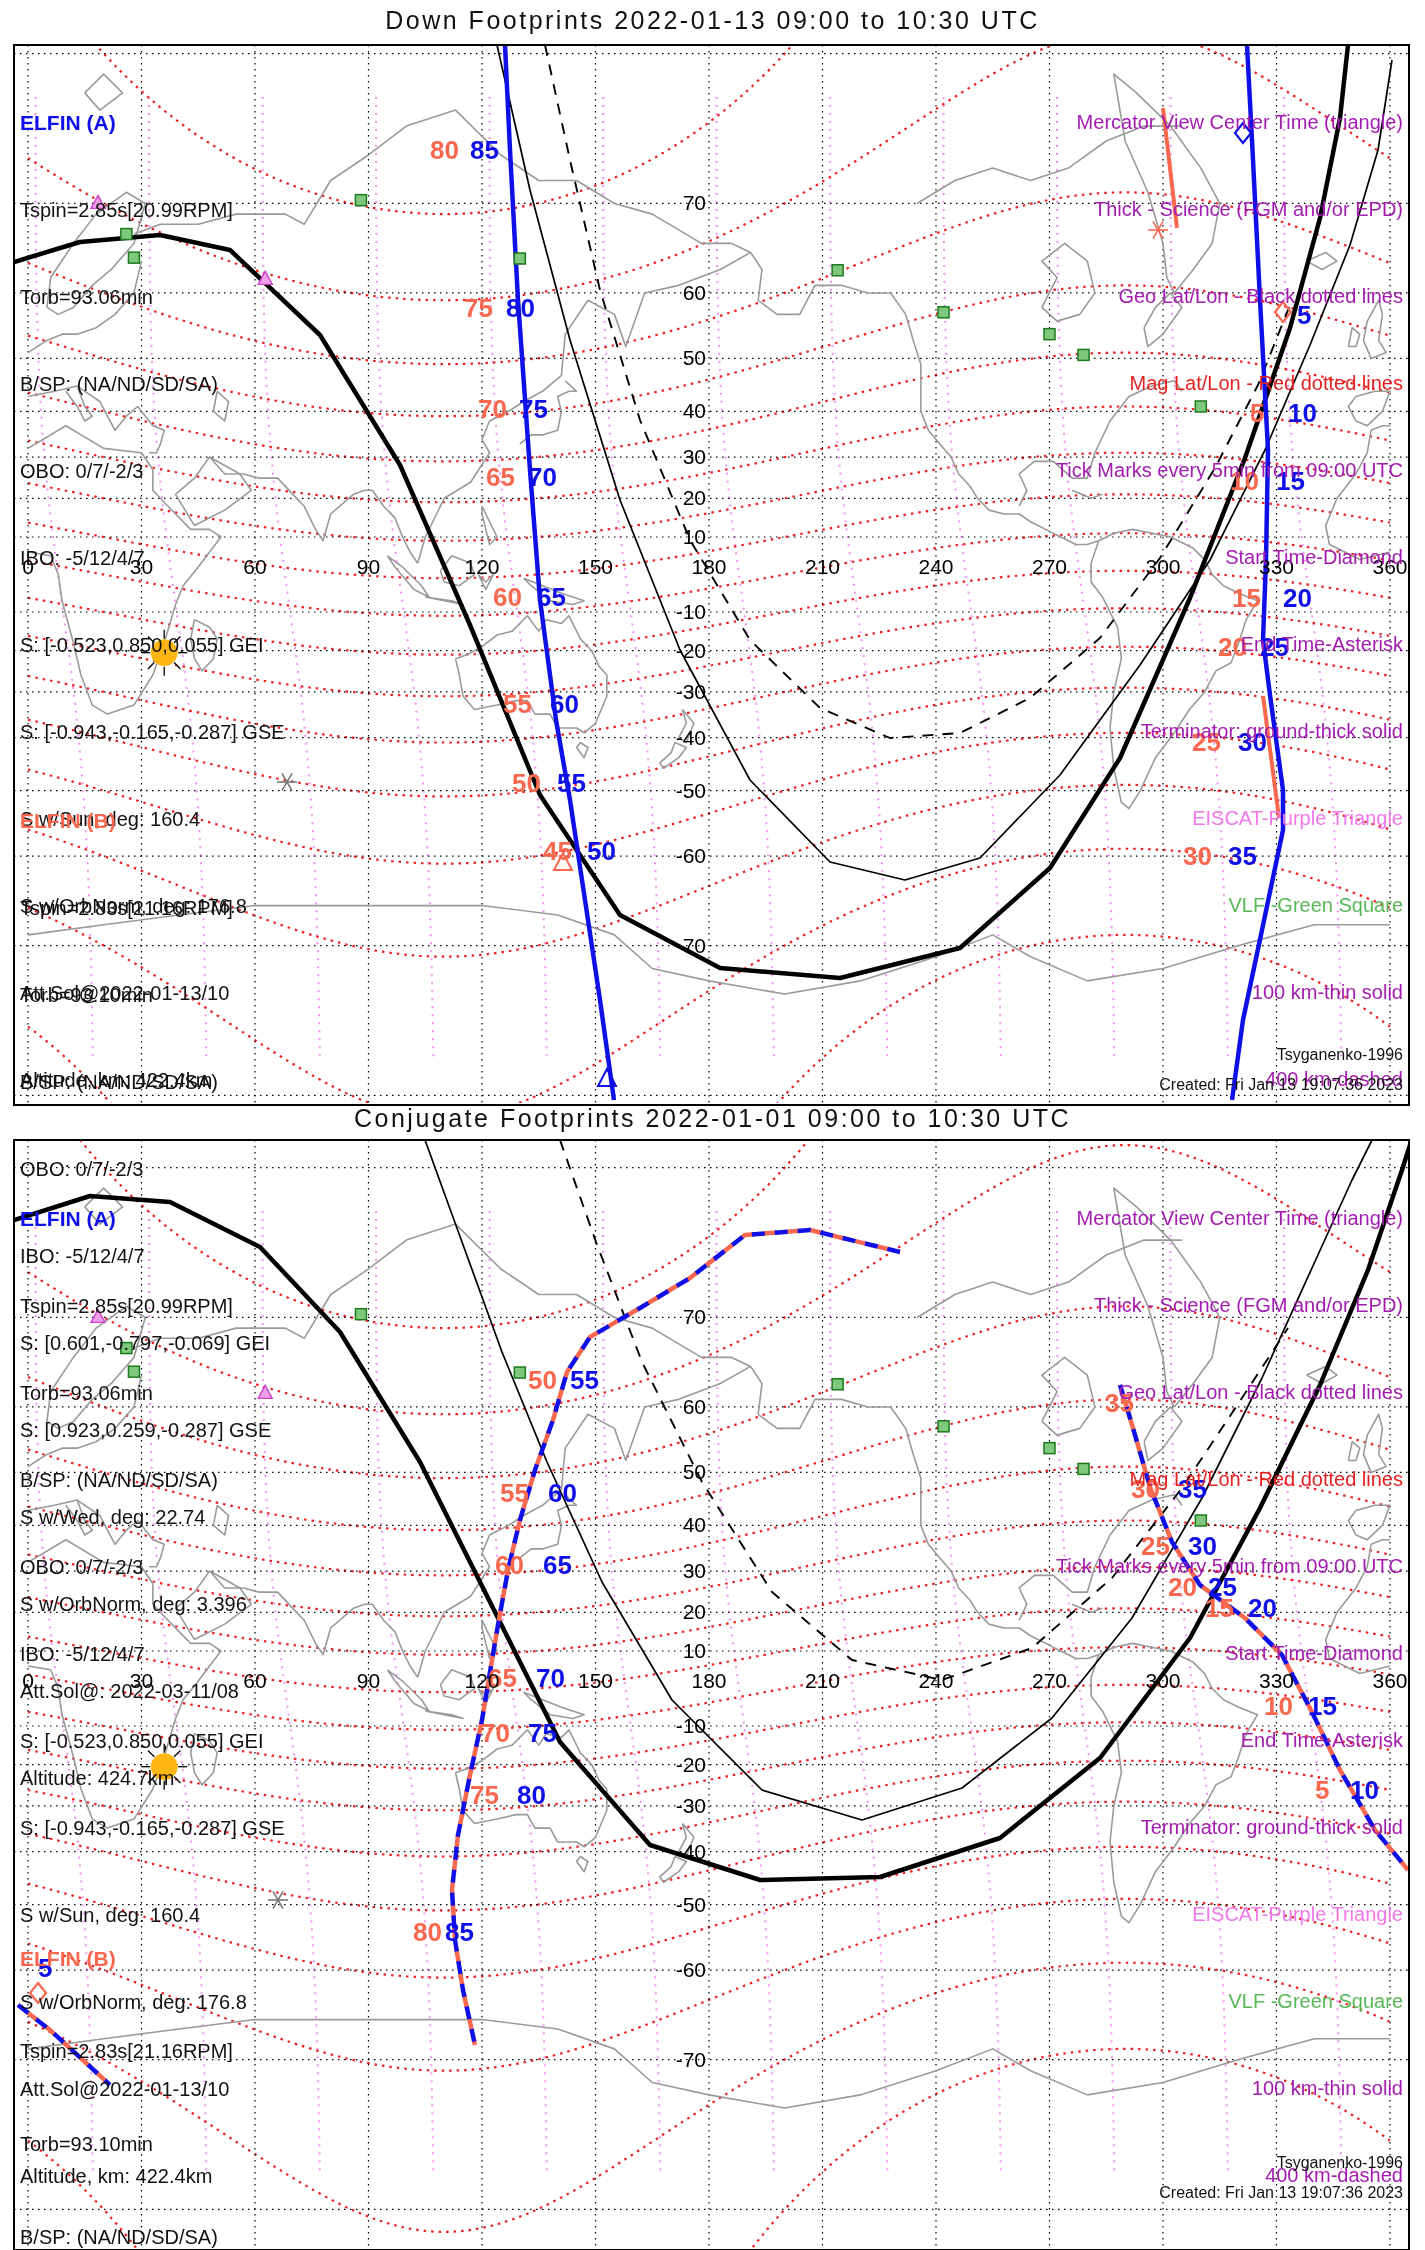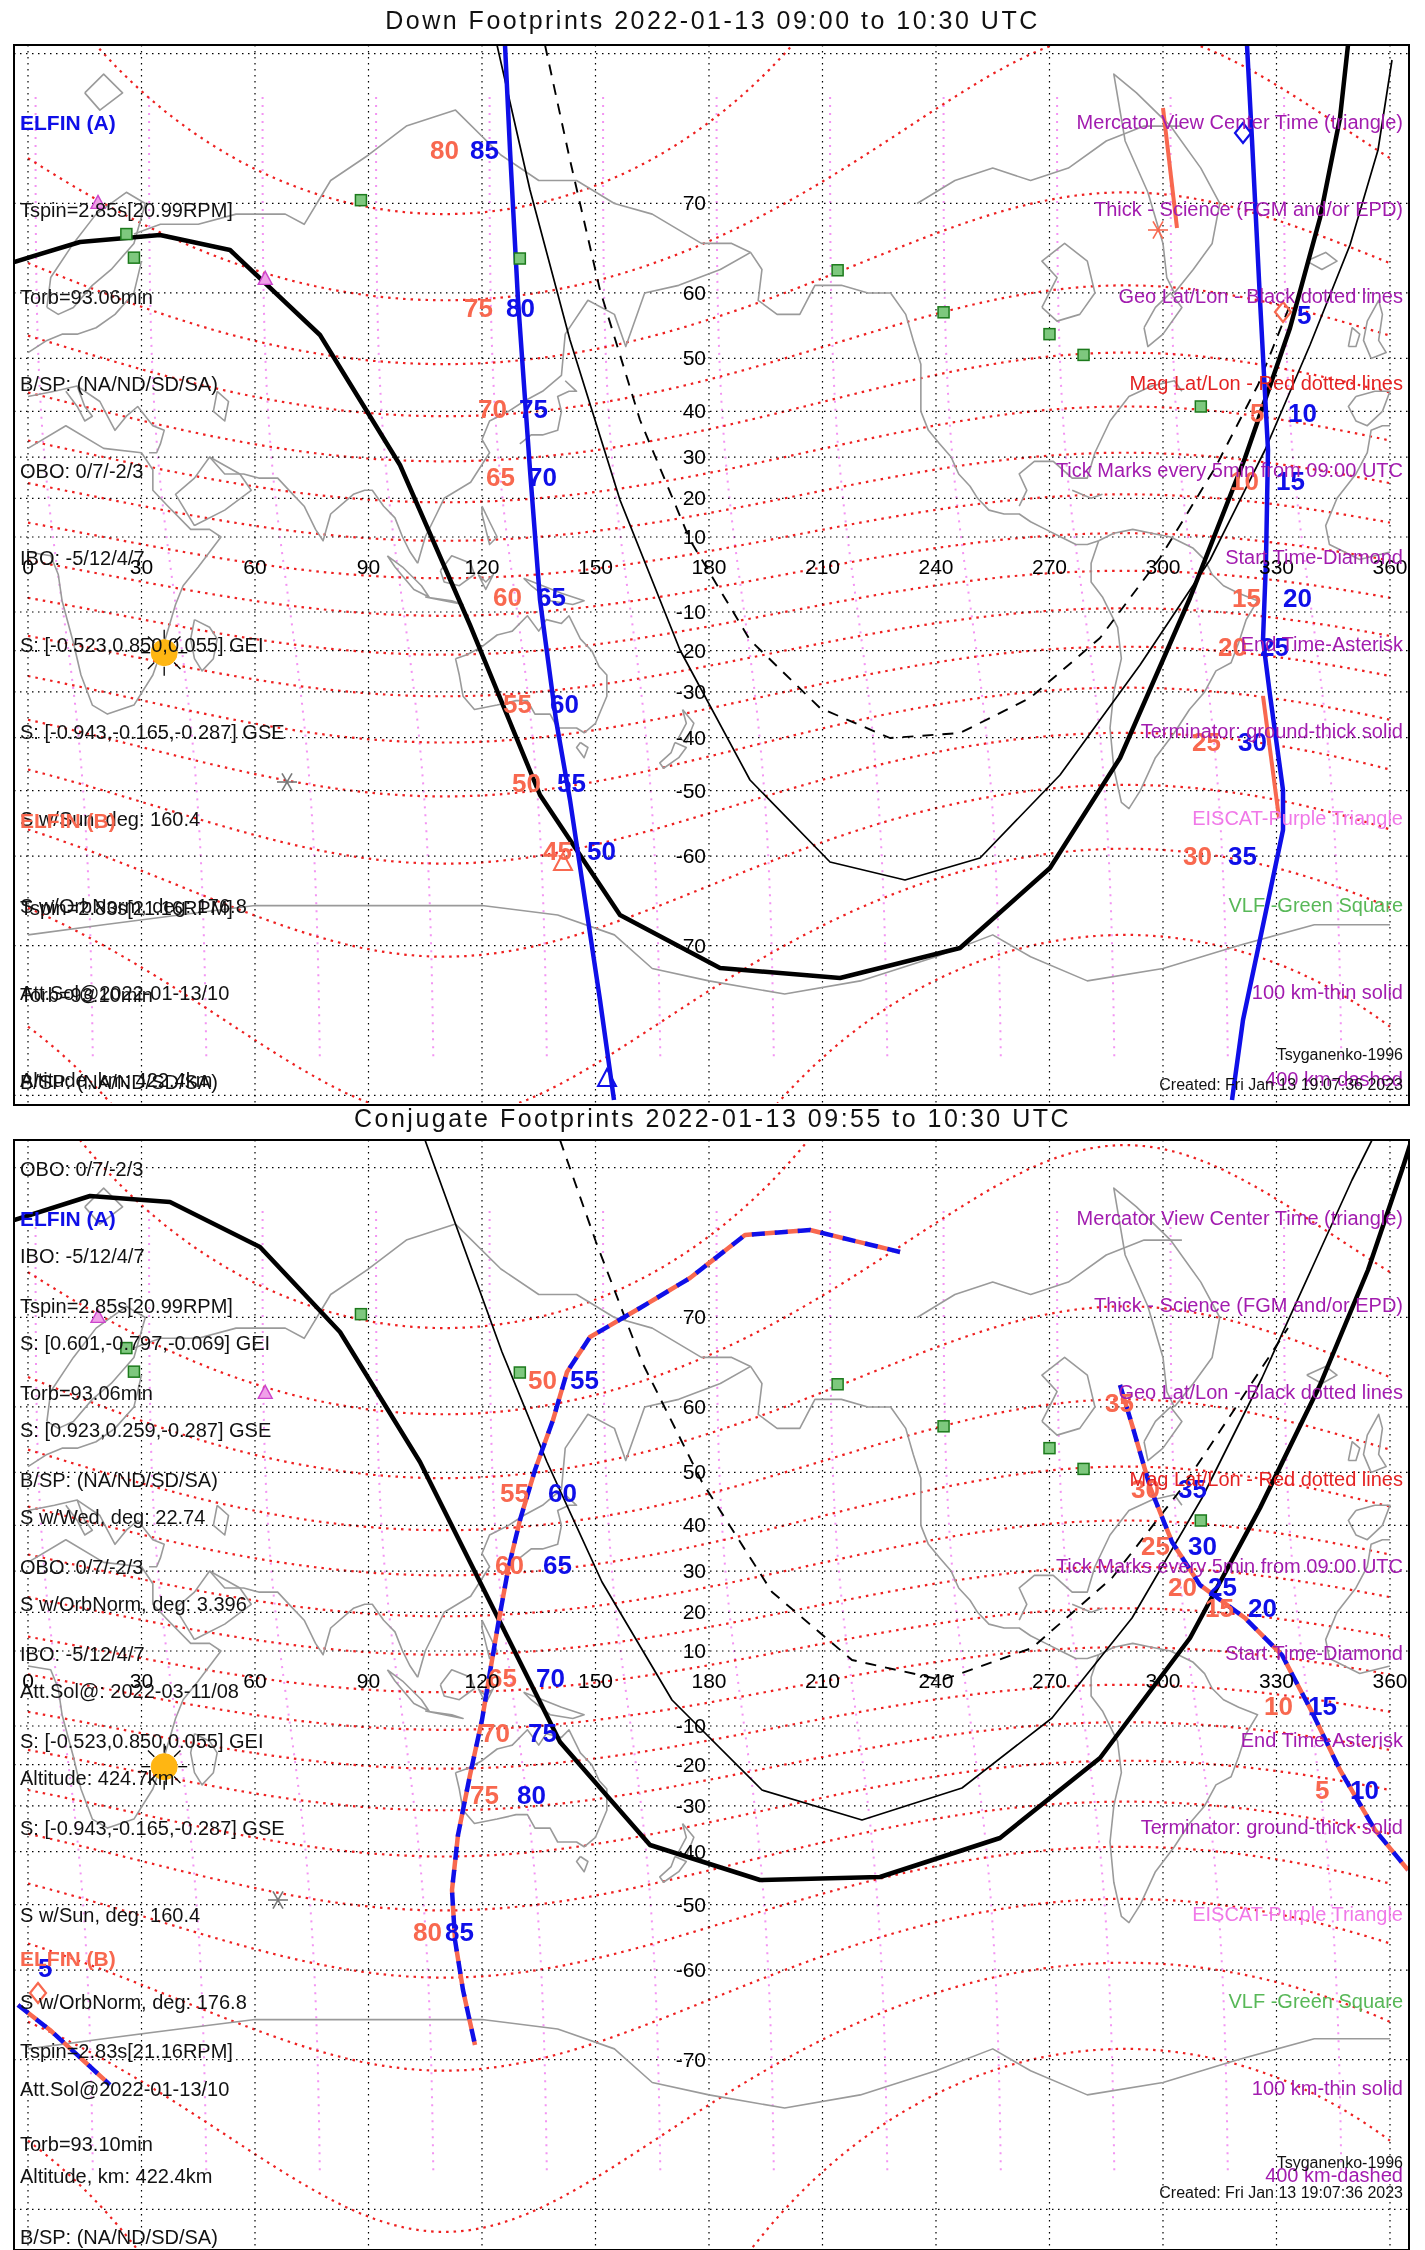--- a/index.html
+++ b/index.html
@@ -460,21 +460,21 @@
     <div class="lg-g">VLF -Green Square</div>
     <div class="lg-k">100 km-thin solid</div>
     <div class="lg-k">400 km-dashed</div>
   </div>
 
   <div class="credits" style="top:1040px;">
     <div>Tsyganenko-1996</div>
     <div>Created: Fri Jan 13 19:07:36 2023</div>
   </div>
 
-  <div class="ptitle" style="top:1104px;">Conjugate Footprints 2022-01-13 09:55 to 10:30 UTC</div>
+  <div class="ptitle" style="top:1104px;">Conjugate Footprints 2022-01-01 09:00 to 10:30 UTC</div>
   <div class="map-frame" style="left:13px;top:1139px;width:1393px;height:1108px;"></div>
 
   <div class="infoblock" style="left:20px;top:1146px;">
     <div class="ib-head head-a">ELFIN (A)</div>
     <div>Tspin=2.85s[20.99RPM]</div>
     <div>Torb=93.06min</div>
     <div>B/SP: (NA/ND/SD/SA)</div>
     <div>OBO: 0/7/-2/3</div>
     <div>IBO: -5/12/4/7</div>
     <div>S: [-0.523,0.850,0.055] GEI</div>

